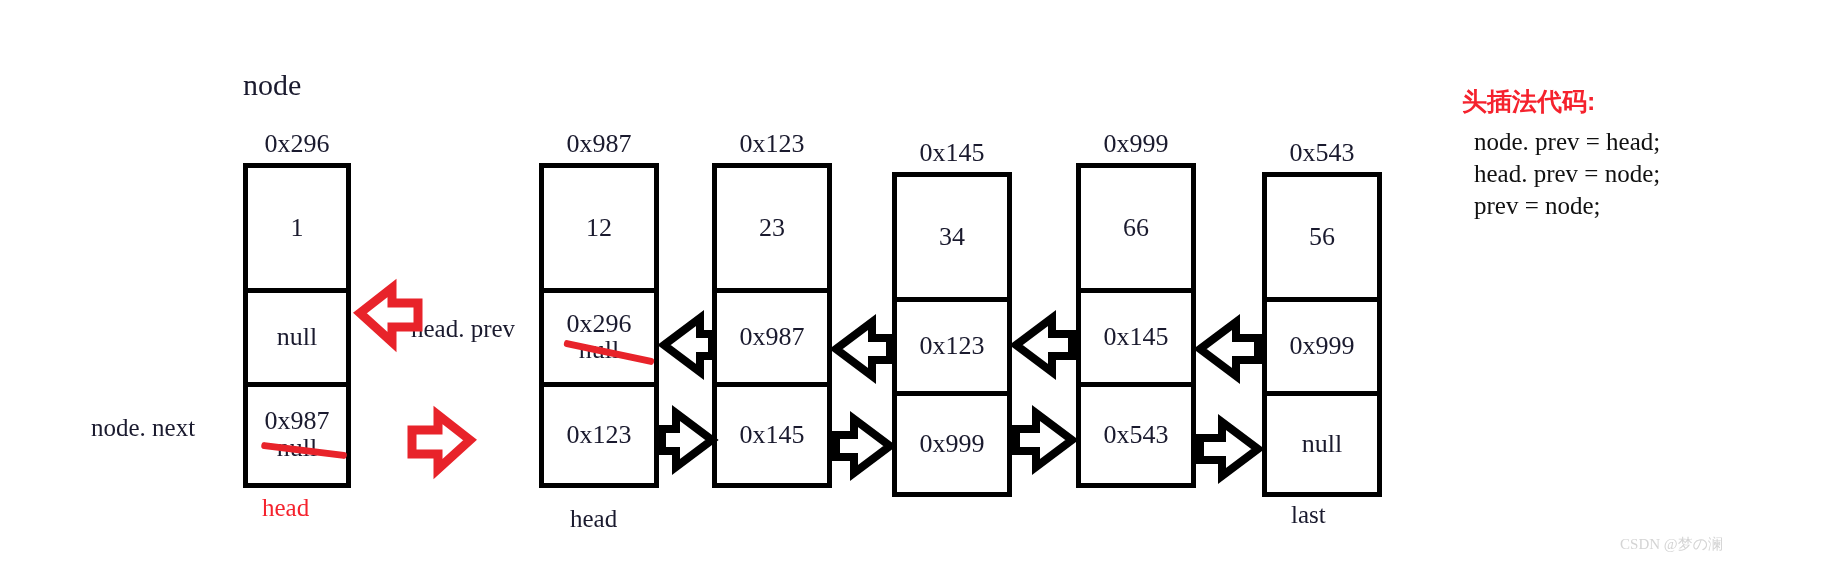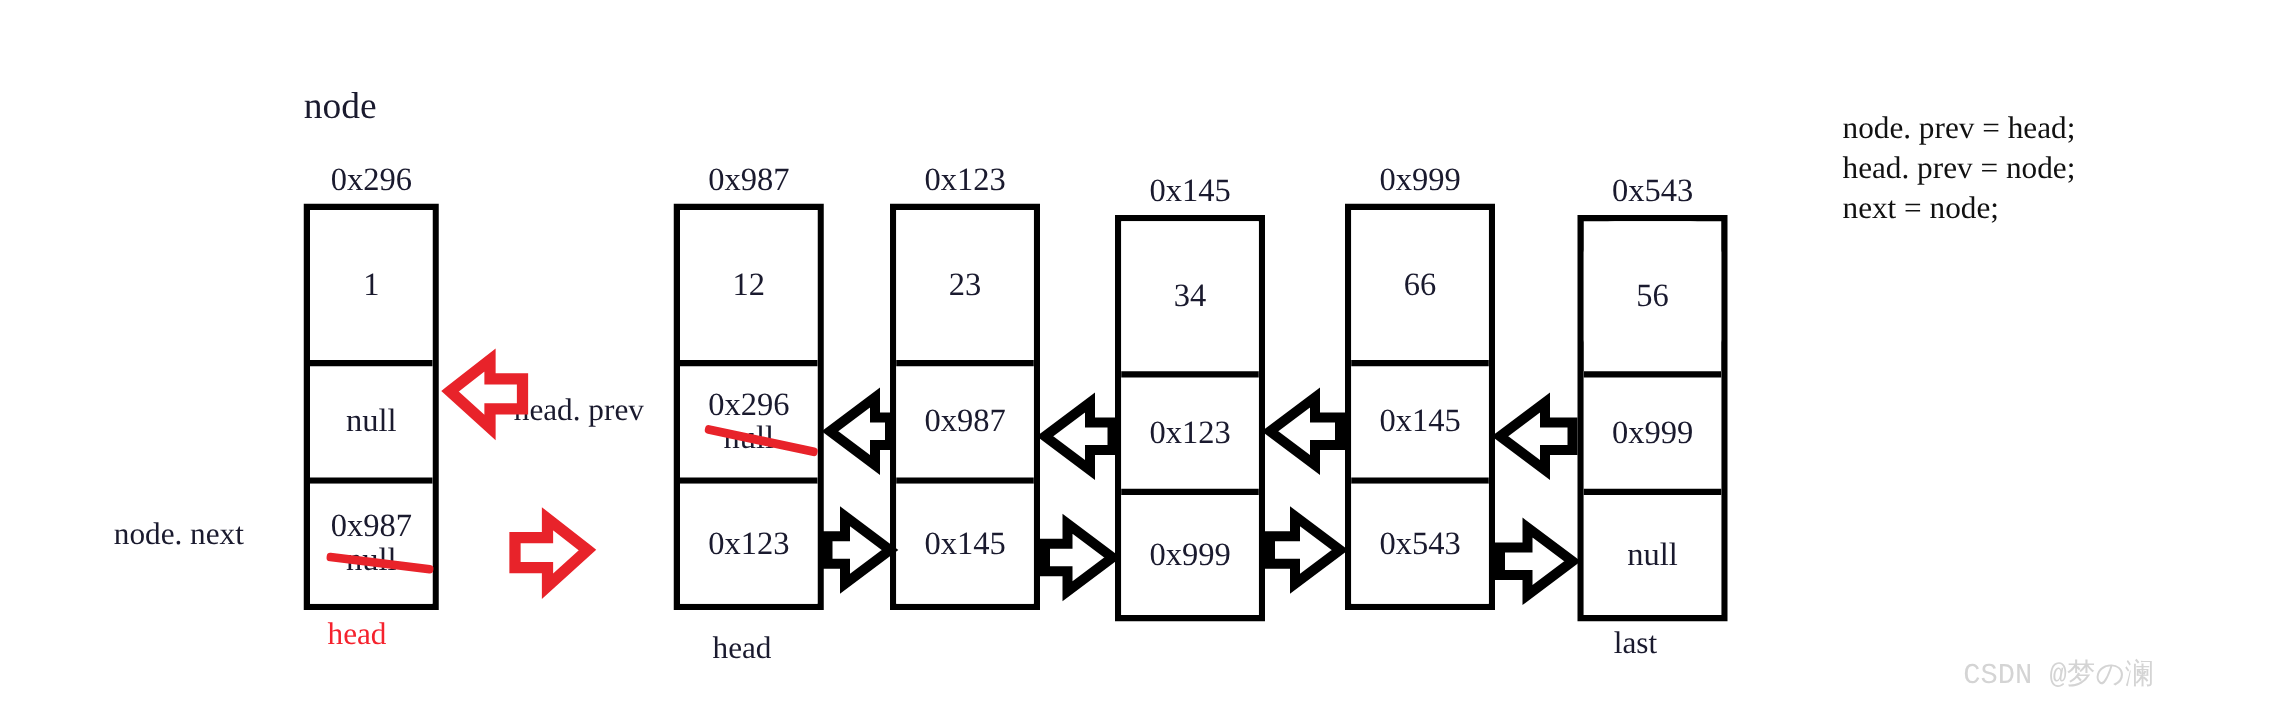--- a/index.html
+++ b/index.html
@@ -55,22 +55,22 @@
     color:#f5222d;font-size:25px;font-weight:bold;margin-bottom:10px;
     font-family:"Liberation Sans", sans-serif;white-space:nowrap;
   }
   .codeline{
     font-size:25px;color:#111;white-space:pre;margin:4px 0 4px 12px;
     font-family:"Liberation Serif", serif;
   }
 
   
   #watermark{
-    position:absolute;right:16px;bottom:10px;color:#d4d4d4;font-size:23px;
-    font-family:Liberation Mono, monospace;white-space:nowrap;
+    position:absolute;right:16px;bottom:10px;color:#d4d4d4;font-size:15px;
+    font-family:Liberation Serif, serif;white-space:nowrap;
   }
 
   
   #arrows{position:absolute;left:0;top:0;width:1830px;height:564px;pointer-events:none;}
 </style>
 </head>
 <body>
 
 <div id="stage">
 
@@ -209,20 +209,21 @@
     </g>
     <g>
       <polygon points="1072,440 1036,413 1036,429 1016,429 1016,451 1036,451 1036,467" fill="#ffffff" stroke="#000000" stroke-width="8" stroke-linejoin="miter"></polygon>
     </g>
     <g>
       <polygon points="1258,449 1222,422 1222,438 1200,438 1200,460 1222,460 1222,476" fill="#ffffff" stroke="#000000" stroke-width="8" stroke-linejoin="miter"></polygon>
     </g>
   </svg>
 
   <div id="codepanel">
+    <div id="codetitle">头插法代码:</div>
     <div class="codeline">node. prev = head;</div>
     <div class="codeline">head. prev = node;</div>
-    <div class="codeline">next = node;</div>
+    <div class="codeline">prev = node;</div>
   </div>
 
   <div id="watermark">CSDN @梦の澜</div>
 
 </div>
 
 </body></html>

